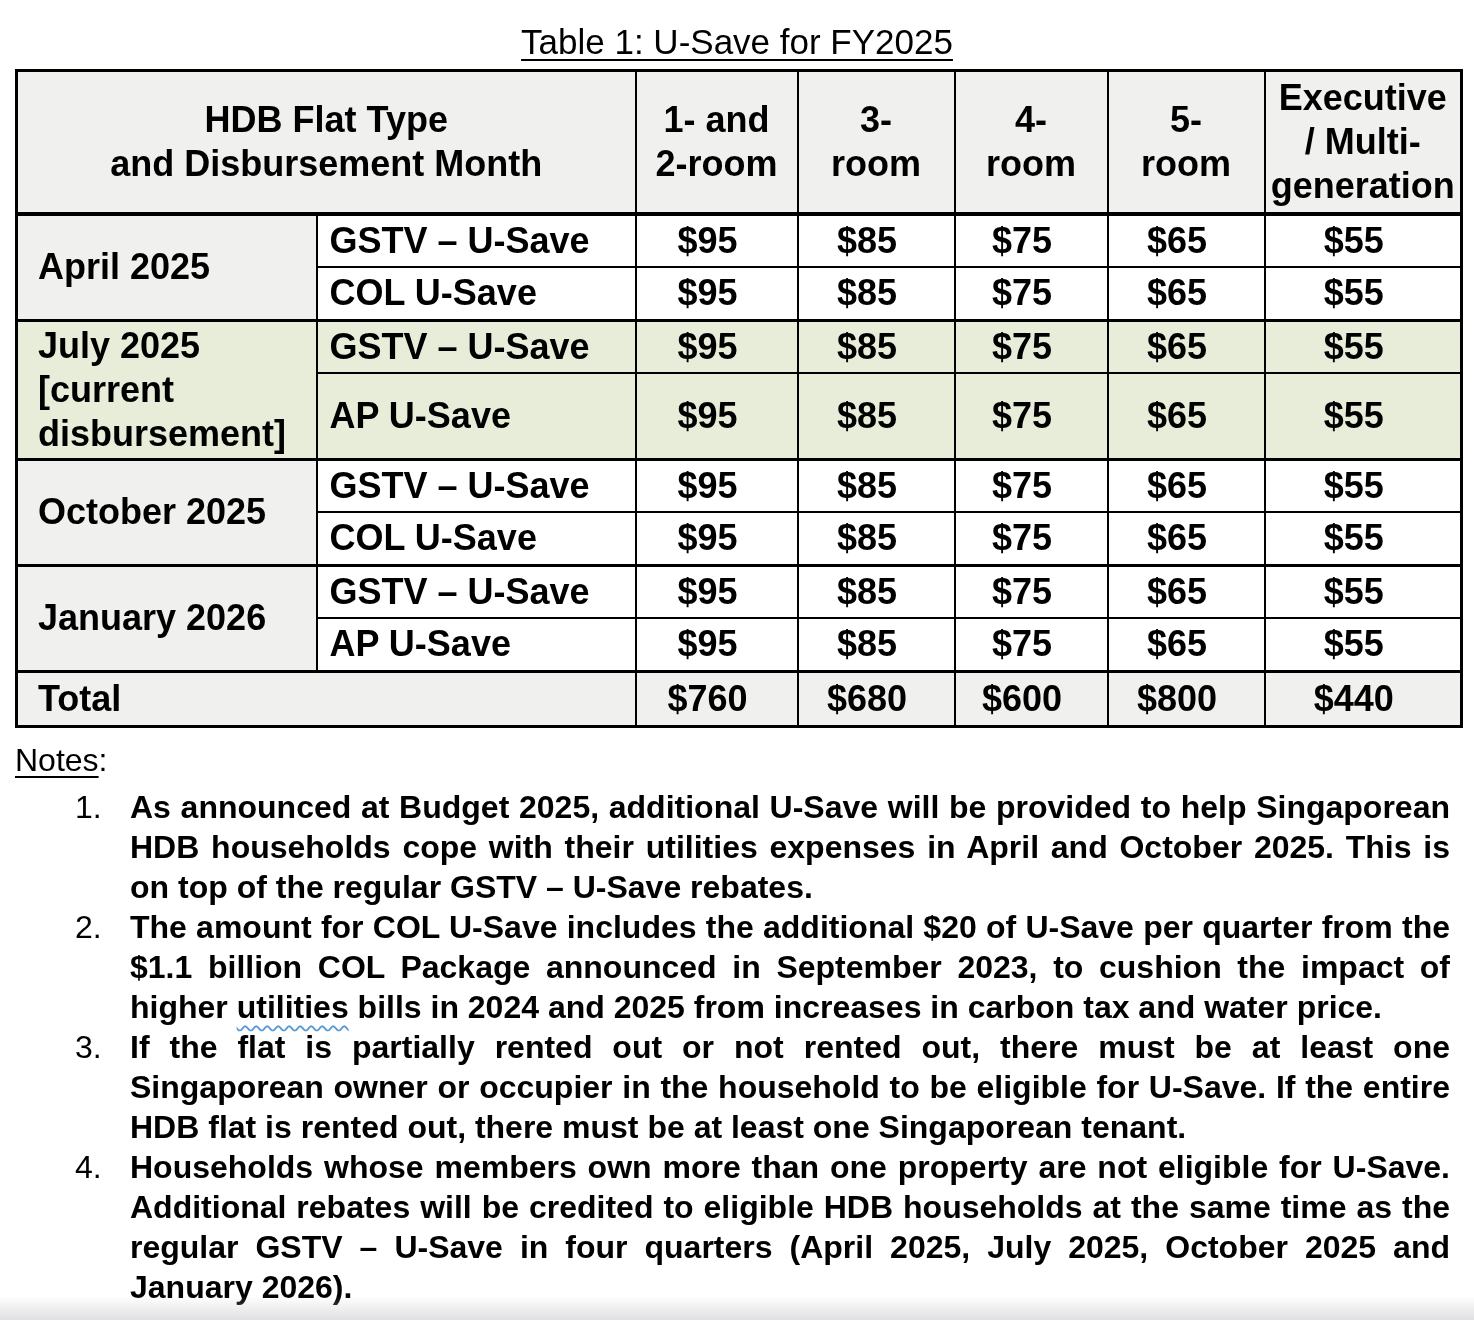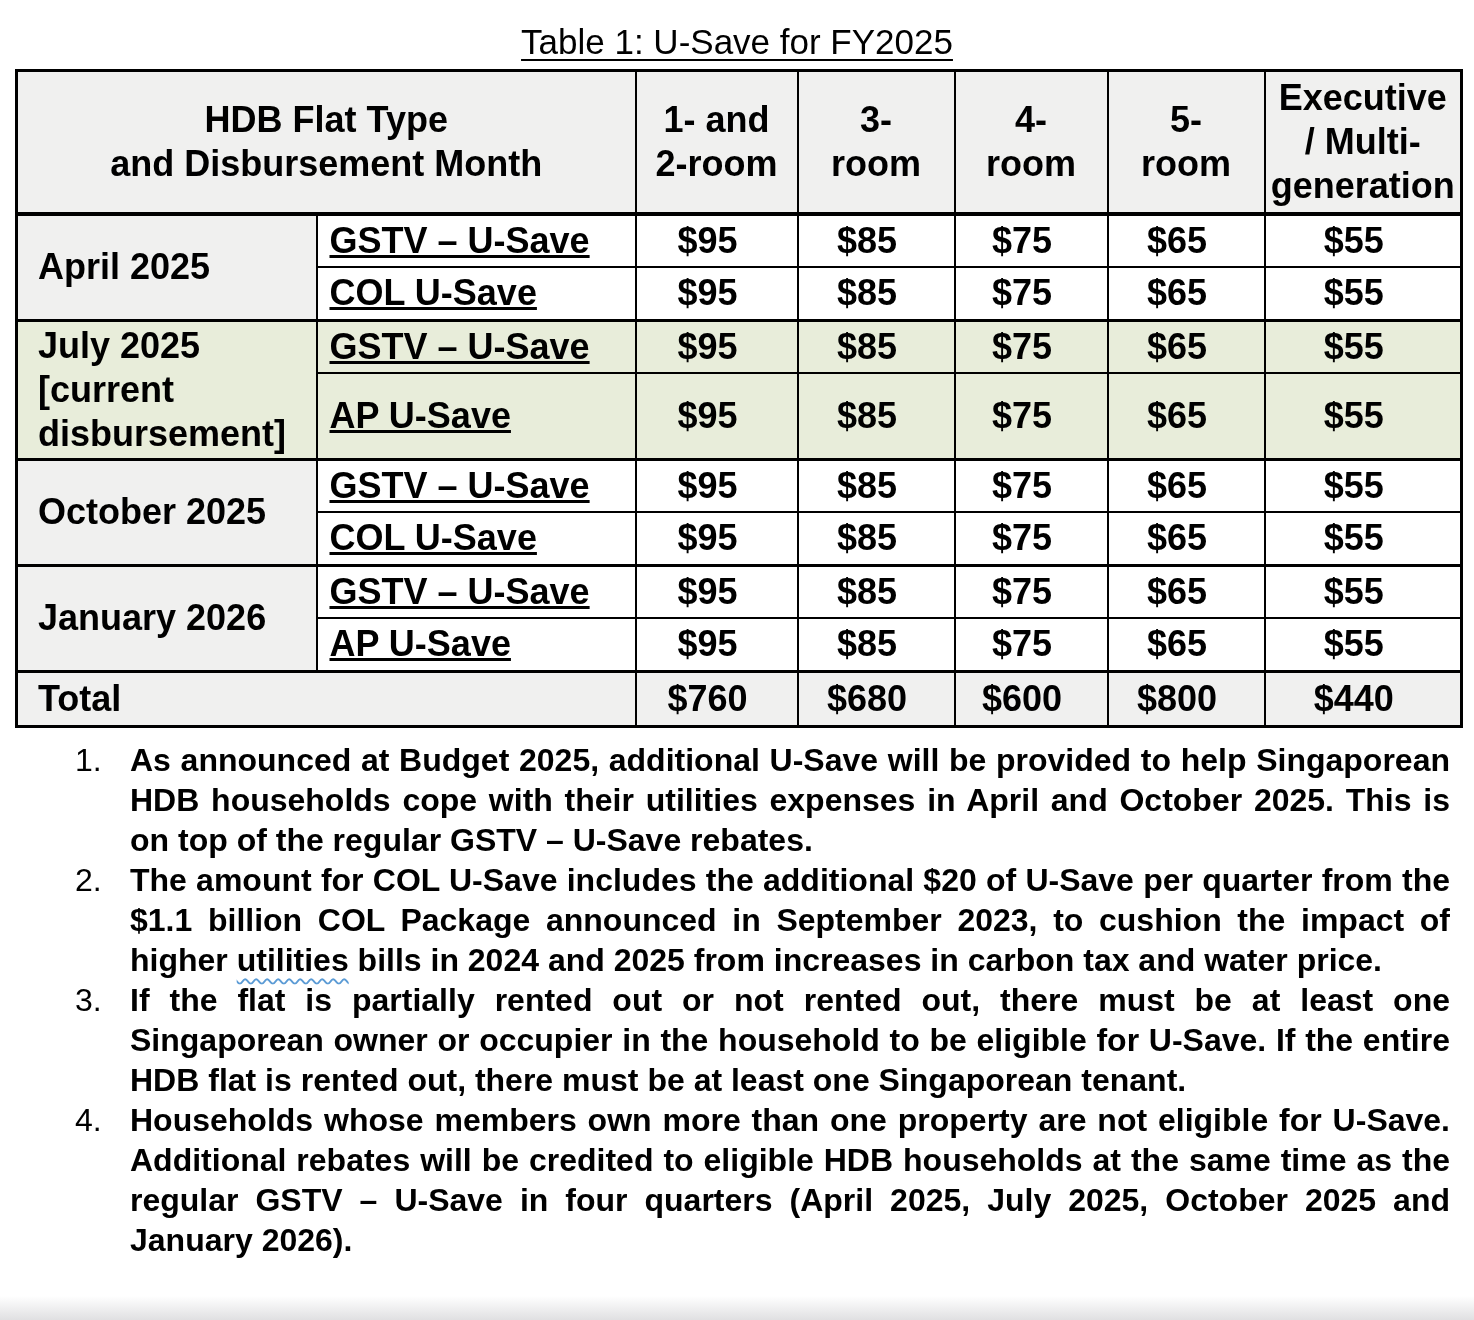--- a/index.html
+++ b/index.html
@@ -45,21 +45,21 @@
     padding: 4px 2px;
   }
   tbody tr.std { height: 53px; }
   tbody tr.tall { height: 86px; }
   tbody tr.total-row { height: 55px; }
   td.month {
     background: #f0f0ef;
     text-align: left;
     padding-left: 20px;
   }
-  td.scheme { text-align: left; padding-left: 12px; background: #fff; text-decoration: underline; }
+  td.scheme { text-align: left; padding-left: 12px; background: #fff; }
   td.val { text-align: center; padding-right: 18px; background: #fff; }
   tr.hl td { background: #e8edda; }
   tr.group-start td { border-top: 3px solid #000; }
   tr.total-row td {
     background: #f0f0ef;
     border-top: 3px solid #000;
   }
   td.total-label { text-align: left; padding-left: 20px; }
   
   .notes {
@@ -209,20 +209,21 @@
       <td class="val">$760</td>
       <td class="val">$680</td>
       <td class="val">$600</td>
       <td class="val">$800</td>
       <td class="val">$440</td>
     </tr>
   </tbody>
 </table>
 
 <div class="notes">
+  <div class="notes-heading"><span class="u-line">Notes</span><span>:</span></div>
 
   <div class="note">
     <span class="num">1.</span>
     <span class="txt">As announced at Budget 2025, additional U-Save will be provided to help Singaporean HDB households cope with their utilities expenses in April and October 2025. This is on top of the regular GSTV – U-Save rebates.</span>
   </div>
 
   <div class="note">
     <span class="num">2.</span>
     <span class="txt"><span>The amount for COL U-Save includes the additional $20 of U-Save per quarter from the $1.1 billion COL Package announced in September 2023, to cushion the impact of higher </span><span class="squiggle">utilities</span><span> bills in 2024 and 2025 from increases in carbon tax and water price.</span></span>
   </div>

